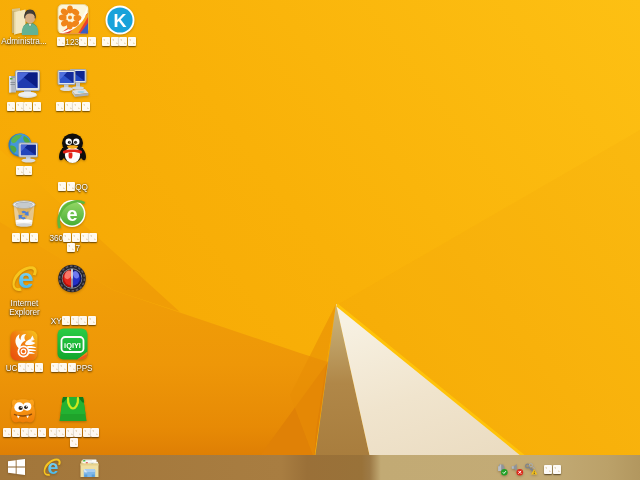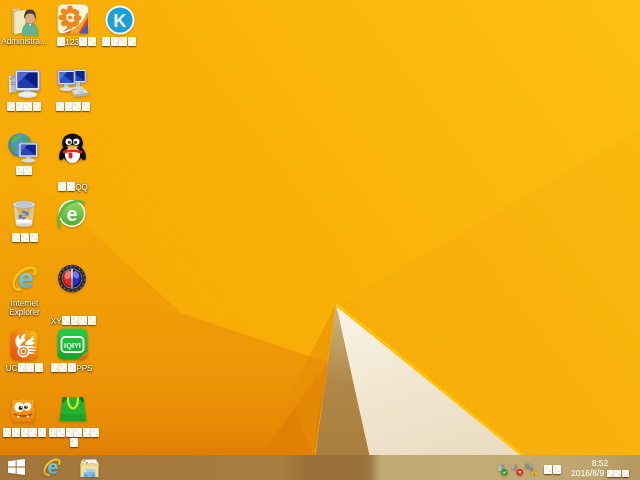--- a/index.html
+++ b/index.html
@@ -283,20 +283,21 @@
 </svg>
 
 <div class="lbl" style="left:-16px;top:37px;width:80px">Administra...</div>
 <div class="lbl" style="left:34px;top:37px;width:85px"><span class="cj"></span>123<span class="cj"></span><span class="cj"></span></div>
 <div class="lbl" style="left:79px;top:37px;width:80px"><span class="cj"></span><span class="cj"></span><span class="cj"></span><span class="cj"></span></div>
 <div class="lbl" style="left:-16px;top:102px;width:80px"><span class="cj"></span><span class="cj"></span><span class="cj"></span><span class="cj"></span></div>
 <div class="lbl" style="left:33px;top:102px;width:80px"><span class="cj"></span><span class="cj"></span><span class="cj"></span><span class="cj"></span></div>
 <div class="lbl" style="left:-16px;top:166px;width:80px"><span class="cj"></span><span class="cj"></span></div>
 <div class="lbl" style="left:33px;top:182px;width:80px"><span class="cj"></span><span class="cj"></span>QQ</div>
 <div class="lbl" style="left:-15px;top:233px;width:80px"><span class="cj"></span><span class="cj"></span><span class="cj"></span></div>
+<div class="lbl" style="left:33px;top:233px;width:81px">360<span class="cj"></span><span class="cj"></span><span class="cj"></span><span class="cj"></span><br><span class="cj"></span>7</div>
 <div class="lbl" style="left:-16px;top:298.5px;width:81px">Internet<br>Explorer</div>
 <div class="lbl" style="left:33px;top:316px;width:81px">XY<span class="cj"></span><span class="cj"></span><span class="cj"></span><span class="cj"></span></div>
 <div class="lbl" style="left:-16px;top:363px;width:81px">UC<span class="cj"></span><span class="cj"></span><span class="cj"></span></div>
 <div class="lbl" style="left:31px;top:363px;width:81px"><span class="cj"></span><span class="cj"></span><span class="cj"></span>PPS</div>
 <div class="lbl" style="left:-16px;top:428px;width:81px"><span class="cj"></span><span class="cj"></span><span class="cj"></span><span class="cj"></span><span class="cj"></span></div>
 <div class="lbl" style="left:33px;top:428px;width:82px"><span class="cj"></span><span class="cj"></span><span class="cj"></span><span class="cj"></span><span class="cj"></span><span class="cj"></span><br><span class="cj"></span></div>
 
 <div id="taskbar"></div>
 
 <svg class="ico" style="left:8px;top:459px" width="17" height="16" viewBox="0 0 17 16">
@@ -346,17 +347,13 @@
   <circle cx="2.6" cy="3" r="1.9" fill="none" stroke="#7e838a" stroke-width="1.2"></circle>
   <path d="M3.9,4.3 L7.6,8 M5.8,6.2 L7,5 M6.9,7.3 L8.1,6.1" stroke="#7e838a" stroke-width="1.1"></path>
   <circle cx="5.9" cy="2.2" r="1.6" fill="none" stroke="#a7acb2" stroke-width="1"></circle>
   <path d="M7,3.3 L9.8,6.1 M8.5,4.8 L9.5,3.8" stroke="#a7acb2" stroke-width="0.9"></path>
   <path d="M9.2,6.2 L12.4,11.6 L6,11.6z" fill="#f6c21a"></path>
   <path d="M9.2,7.6 L9.6,9.6 L8.8,9.6z" fill="#332d22"></path>
   <circle cx="9.2" cy="10.5" r="0.5" fill="#332d22"></circle>
 </svg>
 <div class="lbl" style="left:544px;top:465px;width:60px;text-align:left"><span class="cj"></span><span class="cj"></span></div>
 
-<div id="clock">
-      <div>8:52</div>
-      <div>2016/8/9 <span class="cj cjs"></span><span class="cj cjs"></span><span class="cj cjs"></span></div>
-    </div>
 </div>
 
 </body></html>

